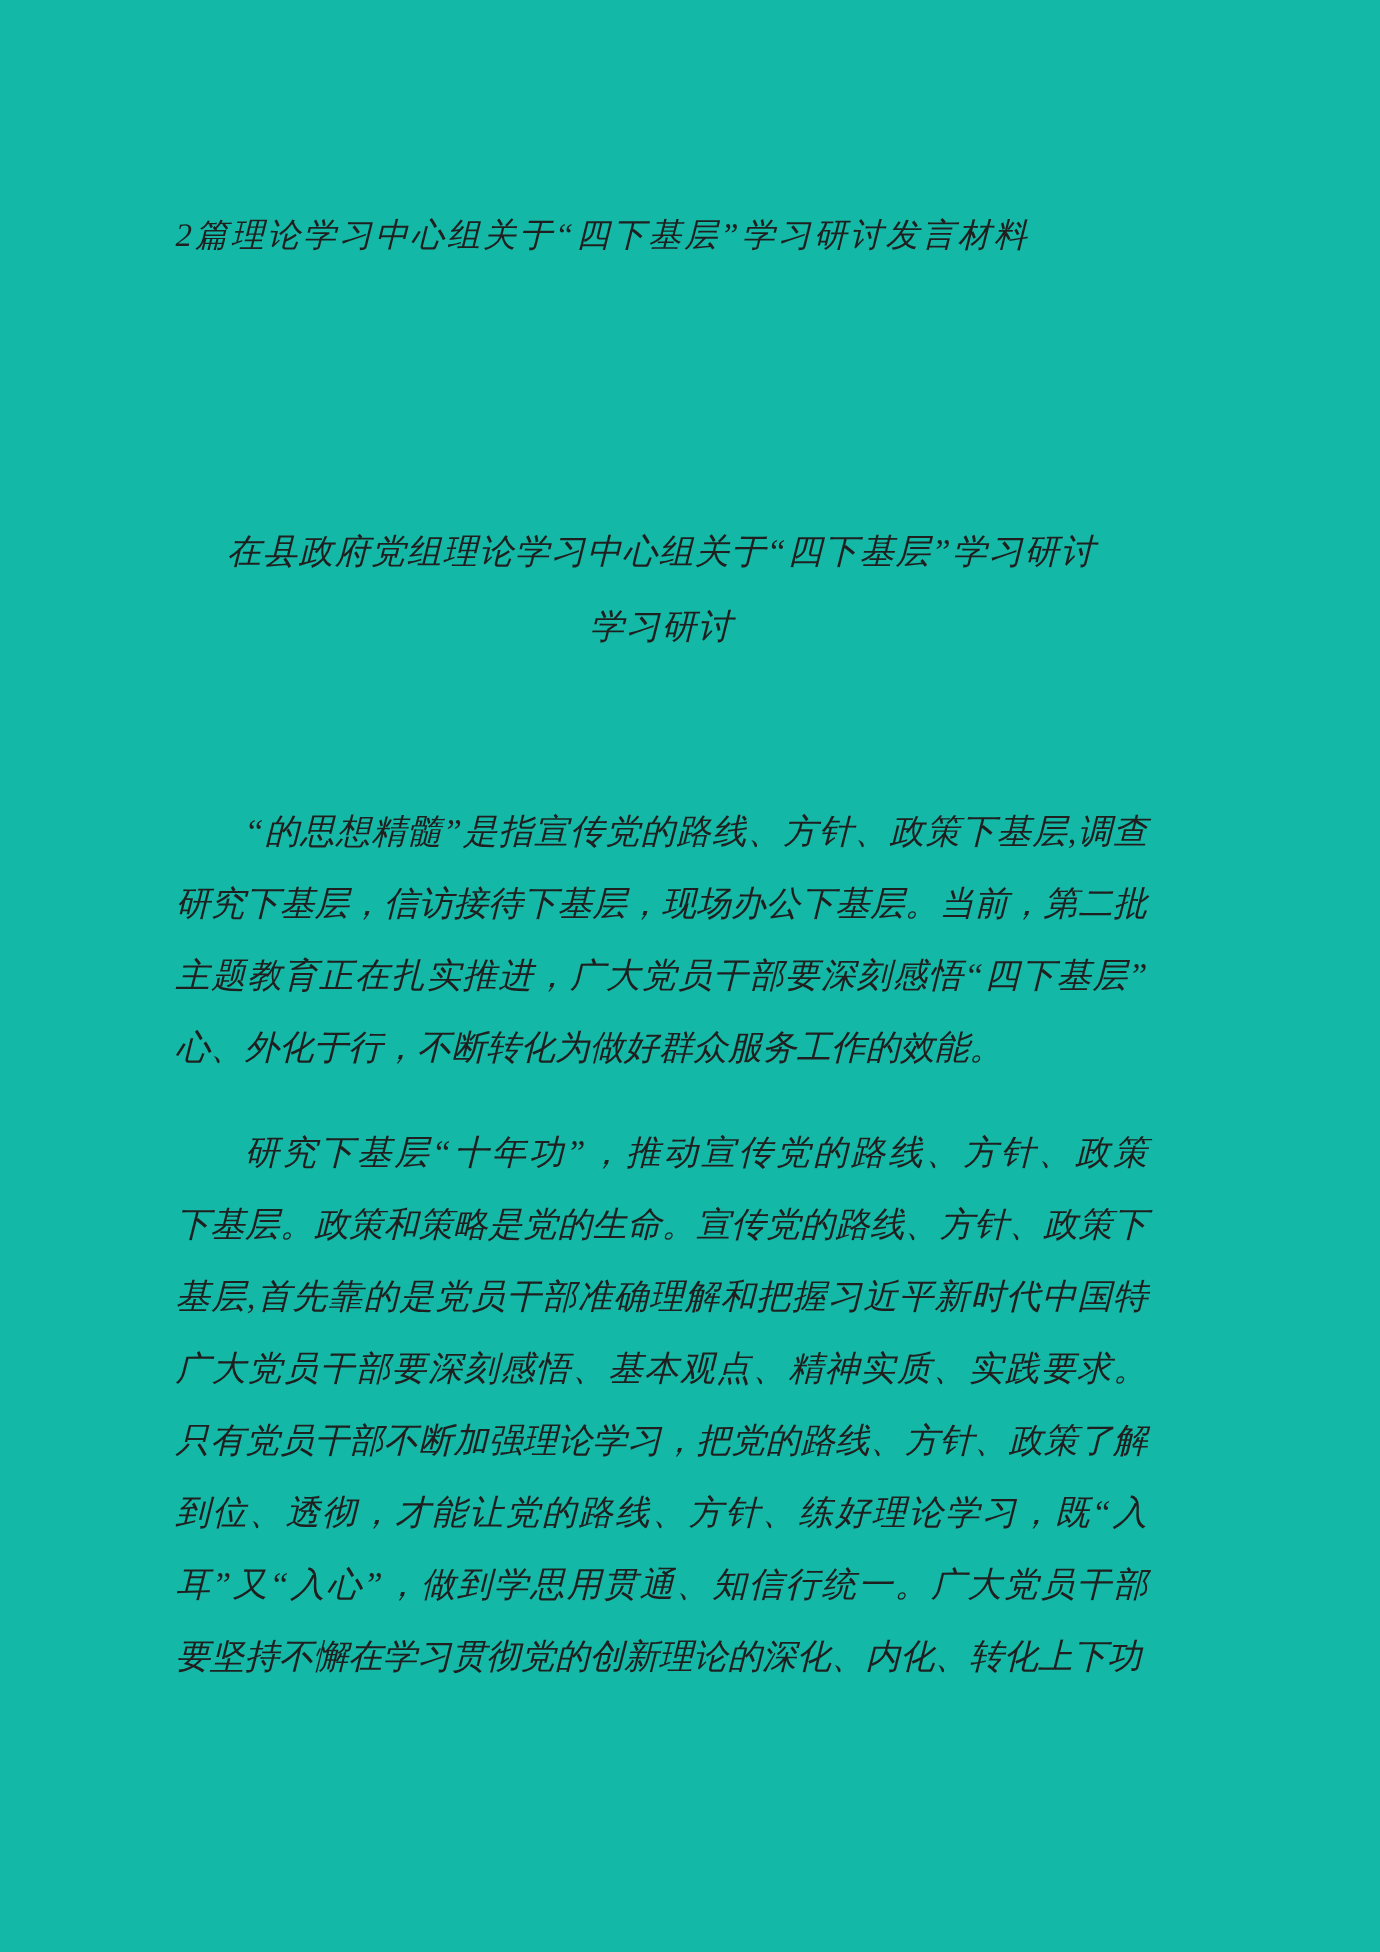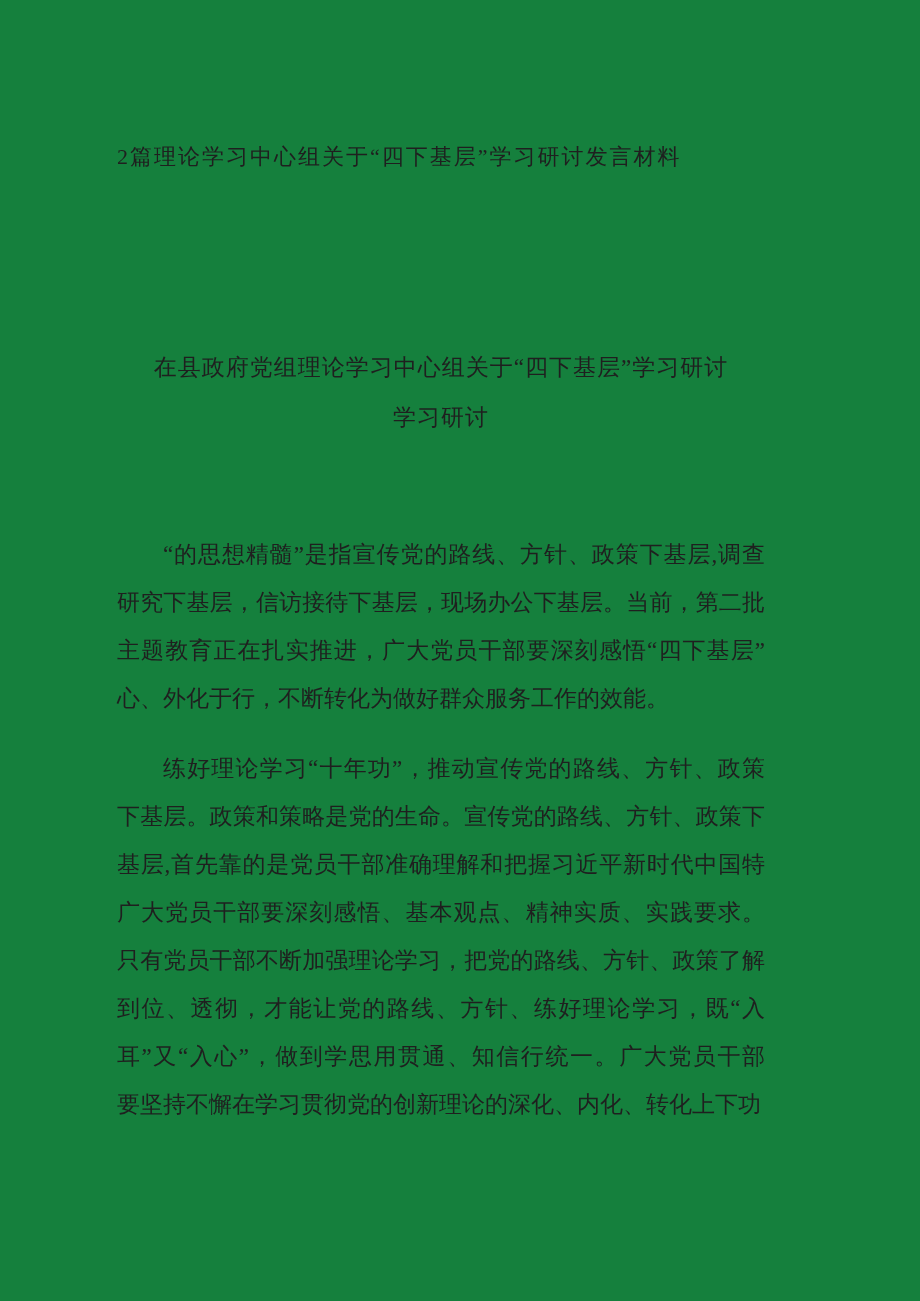--- a/index.html
+++ b/index.html
@@ -53,37 +53,37 @@
   .line.first {
     text-indent: 2em;
   }
   .line.last {
     text-align-last: left;
   }
 </style>
 </head>
 <body style="background: rgb(255, 255, 255);">
 
-<div class="page" style="background: #15803d; color: rgb(31, 31, 31);">
+<div class="page" style="background: #14b8a6; color: rgb(31, 31, 31); font-style: italic;">
   <div class="doc-title">2篇理论学习中心组关于“四下基层”学习研讨发言材料</div>
 
   <div class="doc-heading">
     <div class="heading-line">在县政府党组理论学习中心组关于“四下基层”学习研讨</div>
     <div class="heading-line">学习研讨</div>
   </div>
 
   <div class="doc-body">
       <div class="paragraph">
         <div class="line first">“的思想精髓”是指宣传党的路线、方针、政策下基层,调查</div>
         <div class="line">研究下基层，信访接待下基层，现场办公下基层。当前，第二批</div>
         <div class="line">主题教育正在扎实推进，广大党员干部要深刻感悟“四下基层”</div>
         <div class="line last">心、外化于行，不断转化为做好群众服务工作的效能。</div>
       </div>
       <div class="paragraph">
-        <div class="line first">练好理论学习“十年功”，推动宣传党的路线、方针、政策</div>
+        <div class="line first">研究下基层“十年功”，推动宣传党的路线、方针、政策</div>
         <div class="line">下基层。政策和策略是党的生命。宣传党的路线、方针、政策下</div>
         <div class="line">基层,首先靠的是党员干部准确理解和把握习近平新时代中国特</div>
         <div class="line">广大党员干部要深刻感悟、基本观点、精神实质、实践要求。</div>
         <div class="line">只有党员干部不断加强理论学习，把党的路线、方针、政策了解</div>
         <div class="line">到位、透彻，才能让党的路线、方针、练好理论学习，既“入</div>
         <div class="line">耳”又“入心”，做到学思用贯通、知信行统一。广大党员干部</div>
         <div class="line last">要坚持不懈在学习贯彻党的创新理论的深化、内化、转化上下功</div>
       </div>
     </div>
 </div>

